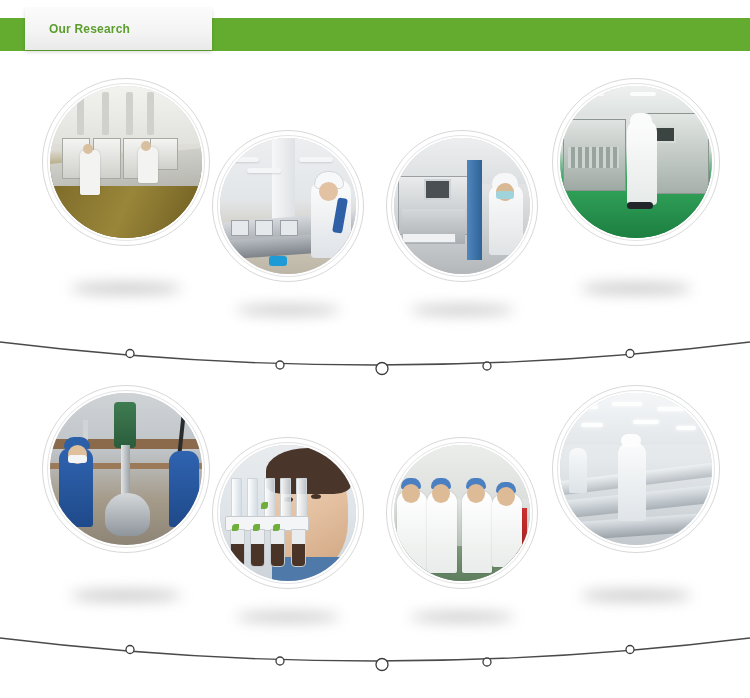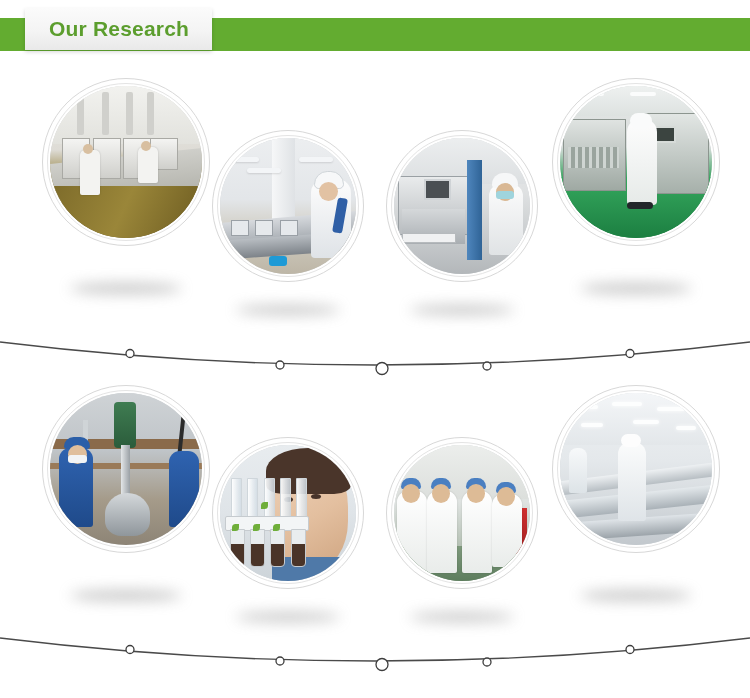--- a/index.html
+++ b/index.html
@@ -39,21 +39,21 @@
     height: 42px;
     background: linear-gradient(to bottom, #fbfbfb 0%, #f4f4f4 55%, #e9e9e9 100%);
     box-shadow: 0 2px 4px rgba(0,0,0,0.16);
     display: flex;
     align-items: center;
     box-sizing: border-box;
     padding-left: 24px;
   }
   .header-tab-label {
     color: #5c9e2e;
-    font-size: 21px;
+    font-size: 12px;
     font-weight: bold;
     letter-spacing: 0.2px;
     white-space: nowrap;
   }
 
   
   .gallery-row {
     position: absolute;
     left: 0;
     width: 750px;

